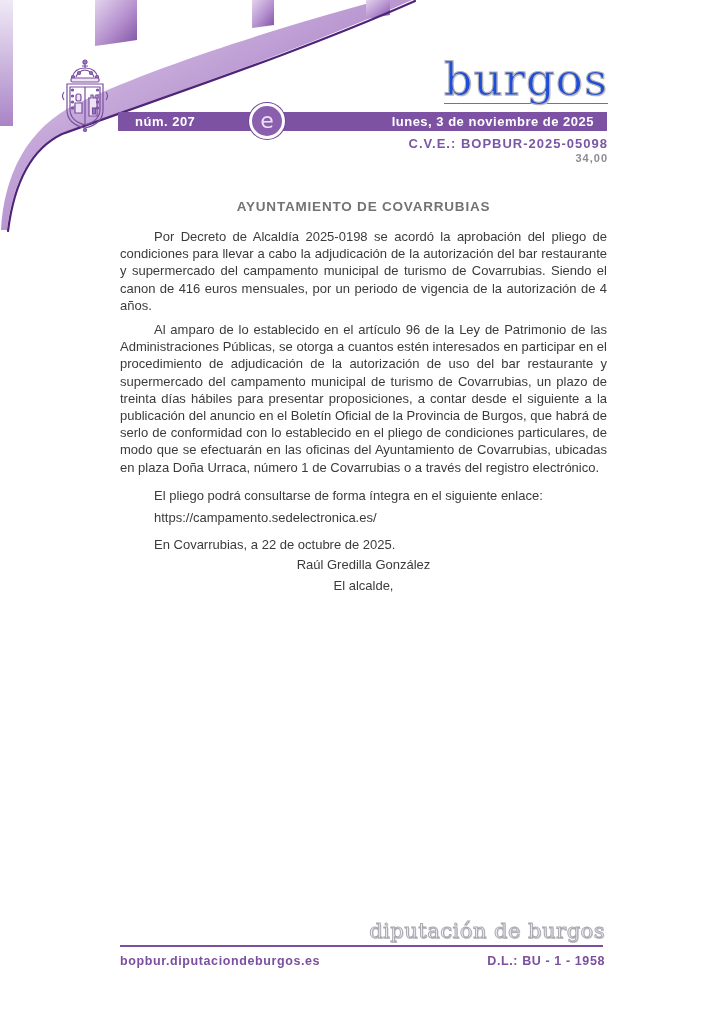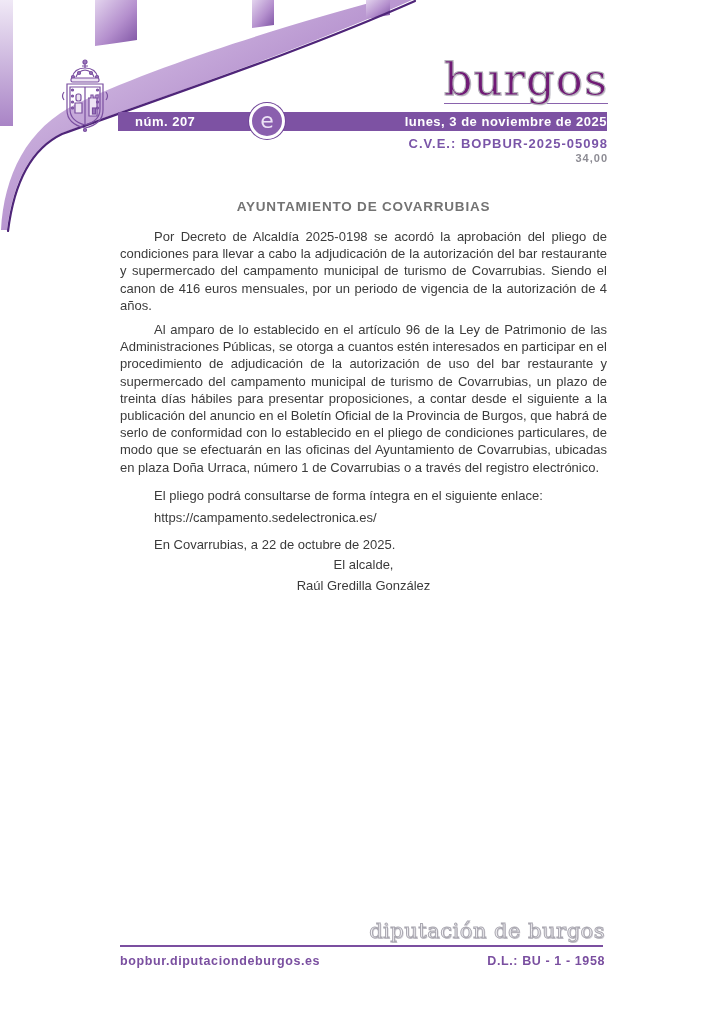--- a/index.html
+++ b/index.html
@@ -19,35 +19,35 @@
     position:absolute;left:118px;top:76px;
     font-size:23px;letter-spacing:.5px;
     color:#7b4fa0;
     border-bottom:1px solid #8a63ad;
     padding-bottom:3px;line-height:1.1;
   }
   .burgos{
     position:absolute;right:112px;top:57px;
     font-family:"DejaVu Serif", serif;
     font-size:45px;line-height:1;letter-spacing:1px;
-    color:#701a75;
+    color:#1d4ed8;
     -webkit-text-stroke:1.1px #b3b1b9;
     text-shadow:1px 1px 0 #d4d2d8;
     border-bottom:1px solid #8a63ad;
     padding-bottom:1px;
   }
   .issue-bar{
     position:absolute;left:118px;top:112px;width:489px;height:19px;
     background:#7d52a3;
     display:flex;justify-content:space-between;align-items:center;
     font-size:13px;font-weight:bold;color:#ffffff;
     padding:0;box-sizing:border-box;
   }
   .issue-bar .left{padding-left:17px;letter-spacing:.5px;}
-  .issue-bar .right{letter-spacing:.5px;}
+  .issue-bar .right{padding-right:13px;letter-spacing:.5px;}
   .e-badge{
     position:absolute;left:249px;top:103px;
     width:30px;height:30px;border-radius:50%;
     background:#8a5fae;
     border:3px solid #ffffff;
     box-shadow:0 0 0 1px #714699;
     display:flex;align-items:center;justify-content:center;
     font-size:22px;line-height:1;color:#ece2f5;
     font-family:"DejaVu Sans", sans-serif;
   }
@@ -192,22 +192,22 @@
   <div class="doc">
     <h2 class="muni-heading">AYUNTAMIENTO DE COVARRUBIAS</h2>
 
     <p class="body-par first">Por Decreto de Alcaldía 2025-0198 se acordó la aprobación del pliego de condiciones para llevar a cabo la adjudicación de la autorización del bar restaurante y supermercado del campamento municipal de turismo de Covarrubias. Siendo el canon de 416 euros mensuales, por un periodo de vigencia de la autorización de 4 años.</p>
     <p class="body-par next">Al amparo de lo establecido en el artículo 96 de la Ley de Patrimonio de las Administraciones Públicas, se otorga a cuantos estén interesados en participar en el procedimiento de adjudicación de la autorización de uso del bar restaurante y supermercado del campamento municipal de turismo de Covarrubias, un plazo de treinta días hábiles para presentar proposiciones, a contar desde el siguiente a la publicación del anuncio en el Boletín Oficial de la Provincia de Burgos, que habrá de serlo de conformidad con lo establecido en el pliego de condiciones particulares, de modo que se efectuarán en las oficinas del Ayuntamiento de Covarrubias, ubicadas en plaza Doña Urraca, número 1 de Covarrubias o a través del registro electrónico.</p>
 
     <p class="plain-line notice">El pliego podrá consultarse de forma íntegra en el siguiente enlace:</p>
     <p class="plain-line linkline"><a href="#">https://campamento.sedelectronica.es/</a></p>
     <p class="plain-line dateline">En Covarrubias, a 22 de octubre de 2025.</p>
 
+    <p class="sig">Raúl Gredilla González</p>
     <p class="sig">El alcalde,</p>
-    <p class="sig">Raúl Gredilla González</p>
   </div>
 
   <div class="diputacion">diputación de burgos</div>
   <div class="footer-rule"></div>
   <div class="footer-website">bopbur.diputaciondeburgos.es</div>
   <div class="footer-dl">D.L.: BU - 1 - 1958</div>
 
 </div>
 
 </body></html>

